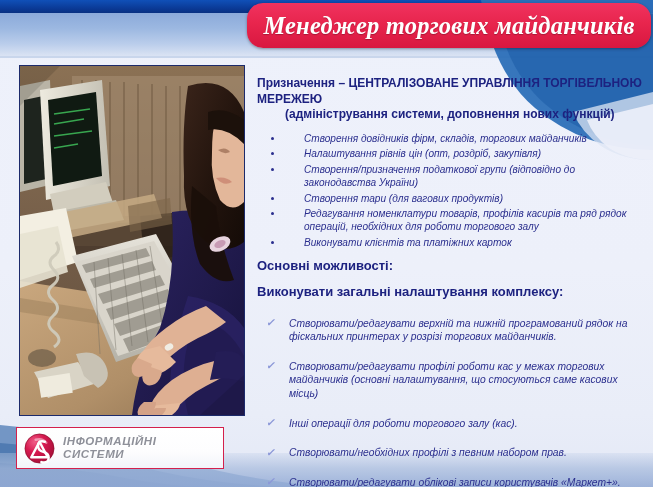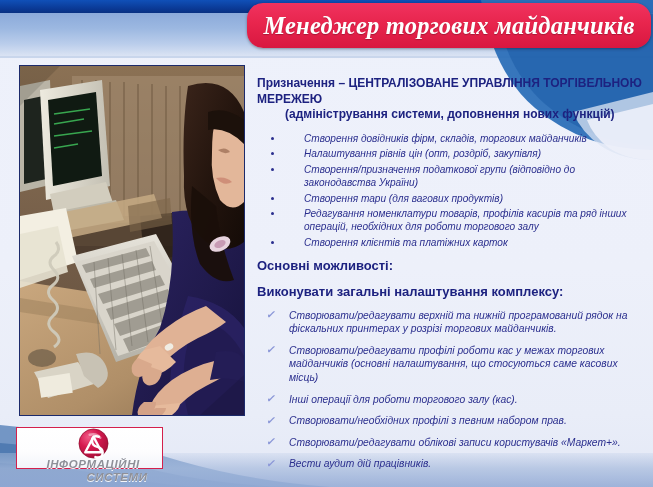--- a/index.html
+++ b/index.html
@@ -99,42 +99,41 @@
     box-sizing: border-box;
     overflow: hidden;
     background: #6B5542;
   }
   .photo-frame svg { display: block; }
 
   
   .logo-box {
     position: absolute;
     left: 16px; top: 427px;
-    width: 147px; height: 42px;
+    width: 208px; height: 42px;
     background: linear-gradient(180deg,#FFFFFF 0%,#FDFDFE 60%,#F2F4FA 100%);
     border: 1.5px solid #D4204C;
     box-sizing: border-box;
     display: flex;
     align-items: center;
     padding-left: 7px;
-    flex-direction: column;
   }
   .logo-mark { width: 31px; height: 31px; flex: 0 0 auto; }
   .logo-words {
     margin-left: 8px;
     line-height: 1.0;
     font-family: "Liberation Sans", sans-serif;
     font-weight: bold;
     font-style: italic;
     font-size: 11.5px;
     letter-spacing: 0.6px;
     color: #8E9099;
     text-shadow: 0 1px 0 rgba(255,255,255,0.9);
   }
-  .logo-words div:nth-child(2) { margin-top: 1px; margin-left: 40px; }
+  .logo-words div:nth-child(2) { margin-top: 1px; }
 
   
   .content {
     position: absolute;
     left: 257px; top: 76px;
     width: 392px;
     color: #252a86;
     font-size: 10.2px;
     line-height: 1.33;
   }
@@ -174,21 +173,21 @@
     font-weight: bold;
     font-size: 13px;
     color: #1d2280;
     margin-top: 8px;
   }
   .hdr.tight { margin-top: 9px; }
 
   ul.checks > li {
     position: relative;
     padding-left: 32px;
-    margin-top: 8px;
+    margin-top: 16px;
     font-size: 10.3px;
     color: #2b2f8e;
     line-height: 1.32;
   }
   ul.checks > li::before {
     content: "\2713";
     position: absolute;
     left: 9px; top: -0.5px;
     color: #8C98D8;
     font-size: 10.5px;
@@ -396,22 +395,22 @@
     <div class="lead">
       <span>Призначення – ЦЕНТРАЛІЗОВАНЕ УПРАВЛІННЯ ТОРГІВЕЛЬНОЮ МЕРЕЖЕЮ</span>
       <span class="l2">(адміністрування системи, доповнення нових функцій)</span>
     </div>
 
     <ul class="dots">
       <li>Створення довідників фірм, складів, торгових майданчиків</li>
       <li>Налаштування рівнів цін (опт, роздріб, закупівля)</li>
       <li>Створення/призначення податкової групи (відповідно до законодавства України)</li>
       <li>Створення тари (для вагових продуктів)</li>
-      <li>Редагування номенклатури товарів, профілів касирів та ряд інших операцій, необхідних для роботи торгового залу</li>
-      <li>Створення клієнтів та платіжних карток</li>
+      <li>Редагування номенклатури товарів, профілів касирів та ряд рядок операцій, необхідних для роботи торгового залу</li>
+      <li>Виконувати клієнтів та платіжних карток</li>
     </ul>
 
     <div class="hdr">Основні можливості:</div>
     <div class="hdr tight">Виконувати загальні налаштування комплексу:</div>
     <ul class="checks">
       <li>Створювати/редагувати верхній та нижній програмований рядок на фіскальних принтерах у розрізі торгових майданчиків.</li>
       <li>Створювати/редагувати профілі роботи кас у межах торгових майданчиків (основні налаштування, що стосуються саме касових місць)</li>
       <li>Інші операції для роботи торгового залу (кас).</li>
     </ul>
 

